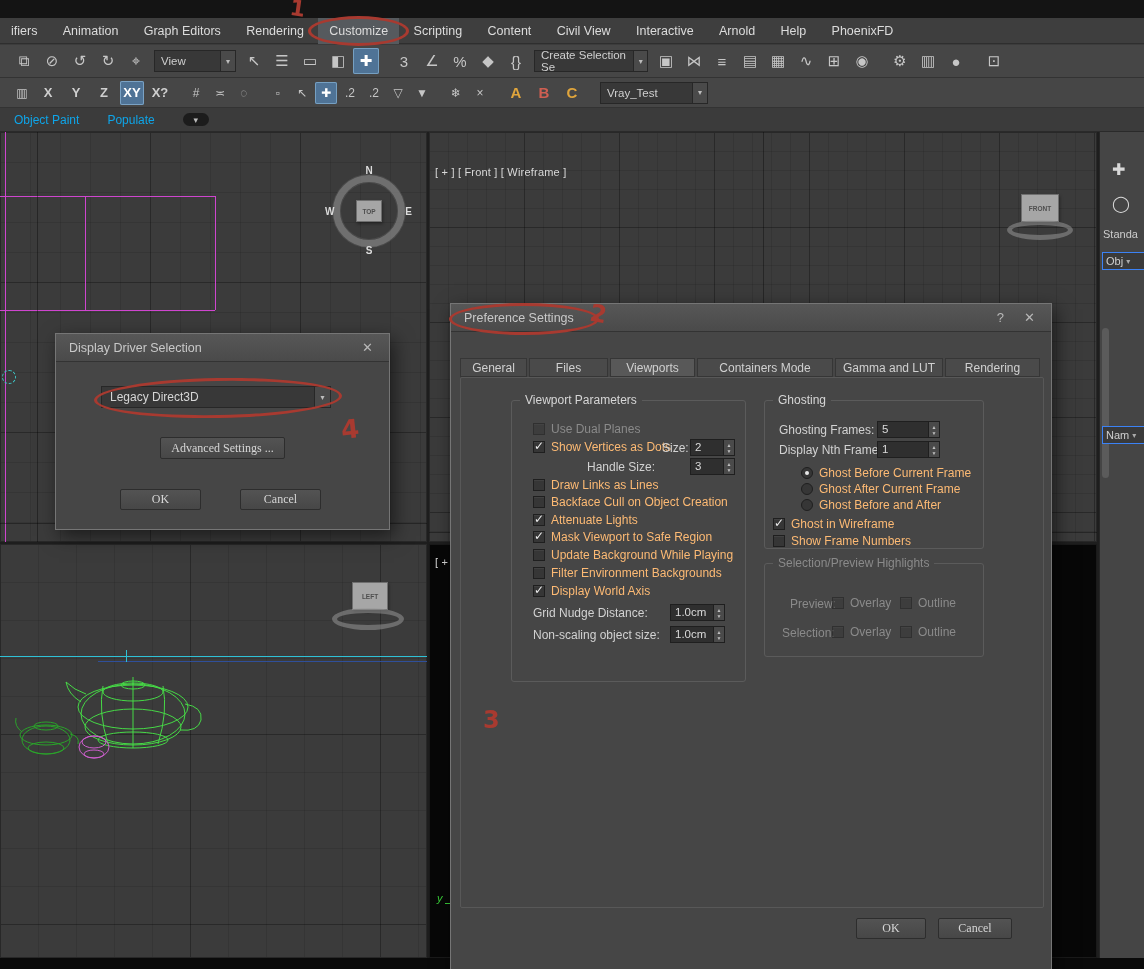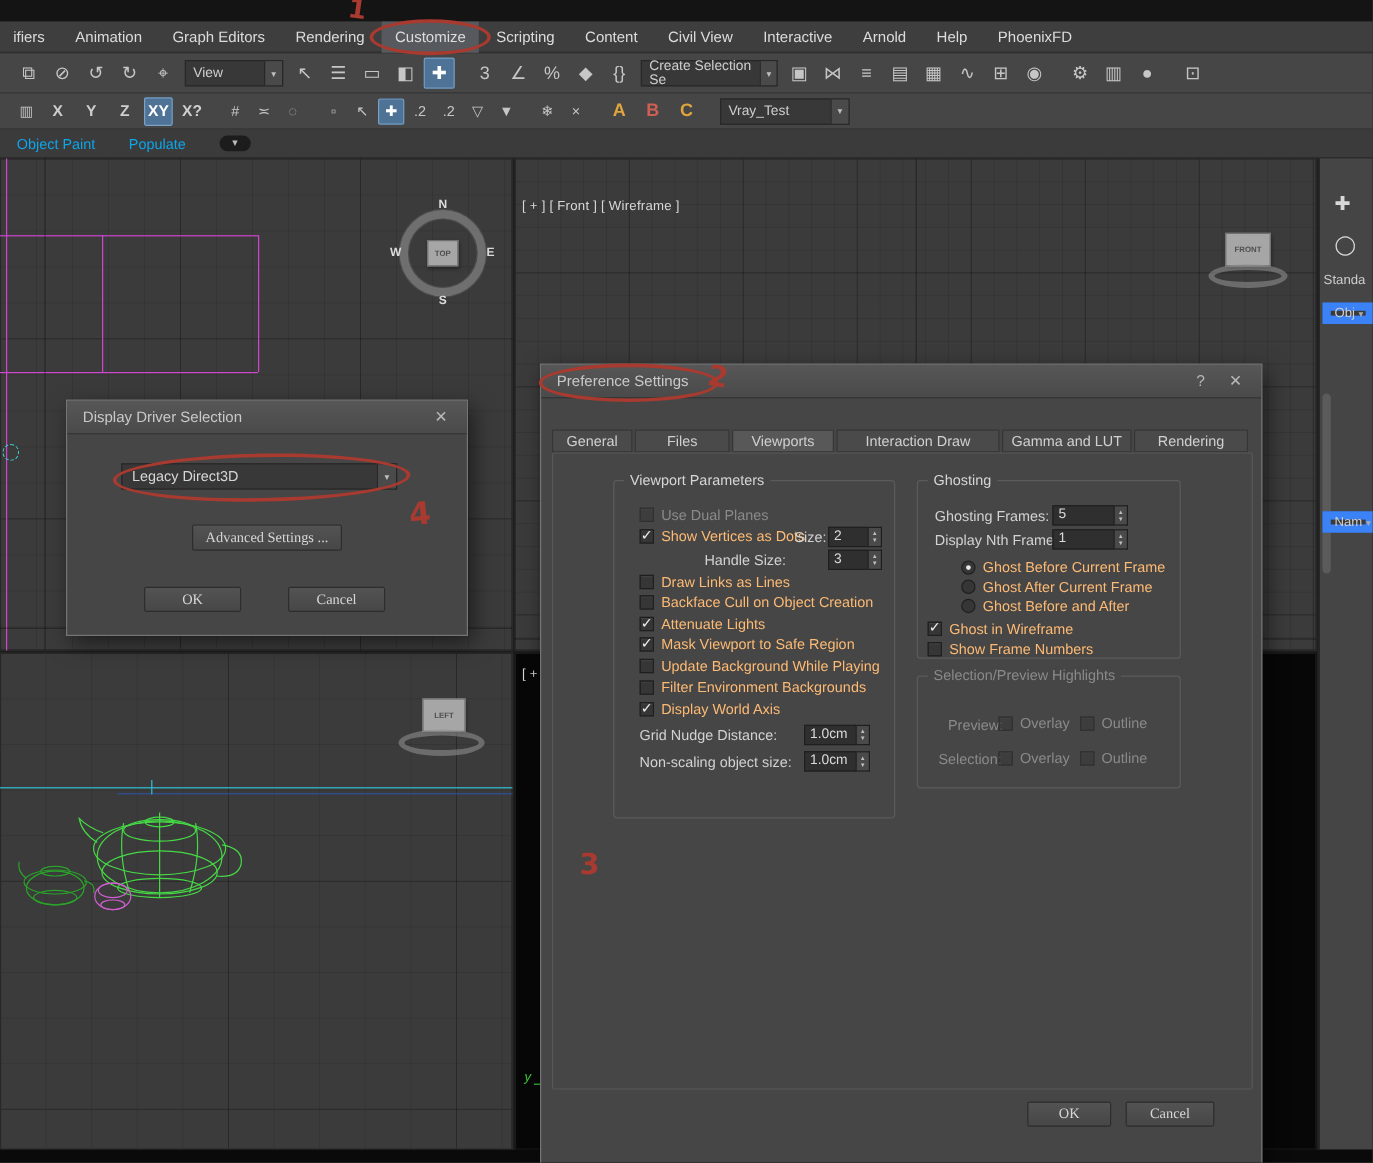--- a/index.html
+++ b/index.html
@@ -64,21 +64,21 @@
   .compass .s { bottom:-16px; left:50%; transform:translateX(-50%); }
   .gizbox { position:absolute; background:#a6a6a6; border:1px solid #6f6f6f; color:#4e4e4e; font-size:6.5px; font-weight:bold;
             display:flex; align-items:center; justify-content:center; box-shadow:1px 2px 3px rgba(0,0,0,.35); }
   .gizring { position:absolute; border:5px solid rgba(150,150,150,.55); border-radius:50%; }
   .cam-axis { position:absolute; color:#39d039; font-size:11px; font-style:italic; }
   .cam-axis i { position:absolute; left:8px; top:11px; width:14px; height:1px; background:#39d039; display:block; }
   
   .cmdpanel { position:absolute; left:1099px; top:0; width:45px; height:826px; background:#454545; border-left:1px solid #262626; }
   .cp-icon { position:absolute; color:#d8d8d8; font-size:16px; }
   .cp-text { position:absolute; font-size:11px; color:#cccccc; white-space:nowrap; overflow:hidden; }
-  .cp-roll { position:absolute; left:2px; width:43px; height:18px; background:#3a3a3a; border:7px solid #3b82f6;
+  .cp-roll { position:absolute; left:2px; width:43px; height:18px; background:#3a3a3a; border:1px solid #3b82f6;
              font-size:11px; color:#cfcfcf; display:flex; align-items:center; padding:0 3px; gap:3px; }
   .cp-roll .rarr { font-size:8px; color:#aaa; }
   .cp-scroll { position:absolute; left:2px; top:196px; width:7px; height:150px; background:#5b5b5b; border-radius:4px; }
   
   .dialog { position:absolute; background:#464646; border:1px solid #757575; box-shadow:4px 6px 18px rgba(0,0,0,.55); z-index:20; }
   .dlg-title { height:28px; background:linear-gradient(#575757,#4a4a4a); border-bottom:1px solid #333;
                display:flex; align-items:center; padding:0 10px; color:#c9c9c9; font-size:12.5px; }
   .ttl-wrap { position:relative; padding:0 3px; }
   .dlg-help { margin-left:auto; color:#b8b8b8; font-size:13px; padding:0 14px; }
   .dlg-close { color:#b8b8b8; font-size:13px; padding:0 6px; }
@@ -332,21 +332,21 @@
         <span class="red-ellipse" style="left:-12px;right:-22px;top:-8px;bottom:-10px"></span>
       </span>
       <span class="dlg-help">?</span>
       <span class="dlg-close">✕</span>
     </div>
 
     <div style="position:absolute;left:9px;top:54px;display:flex">
       <span class="ptab" style="width:67px">General</span>
       <span class="ptab" style="width:79px">Files</span>
       <span class="ptab active" style="width:85px">Viewports</span>
-      <span class="ptab" style="width:136px">Interaction Draw</span>
+      <span class="ptab" style="width:136px">Containers Mode</span>
       <span class="ptab" style="width:108px">Gamma and LUT</span>
       <span class="ptab" style="width:95px">Rendering</span>
     </div>
 
     <div class="tabpanel"></div>
 
     <div class="group" style="left:60px;top:96px;width:235px;height:282px">
       <span class="gtitle">Viewport Parameters</span>
       <div class="cbrow dim" style="left:21px;top:20px">
           <span class="cb"></span>

